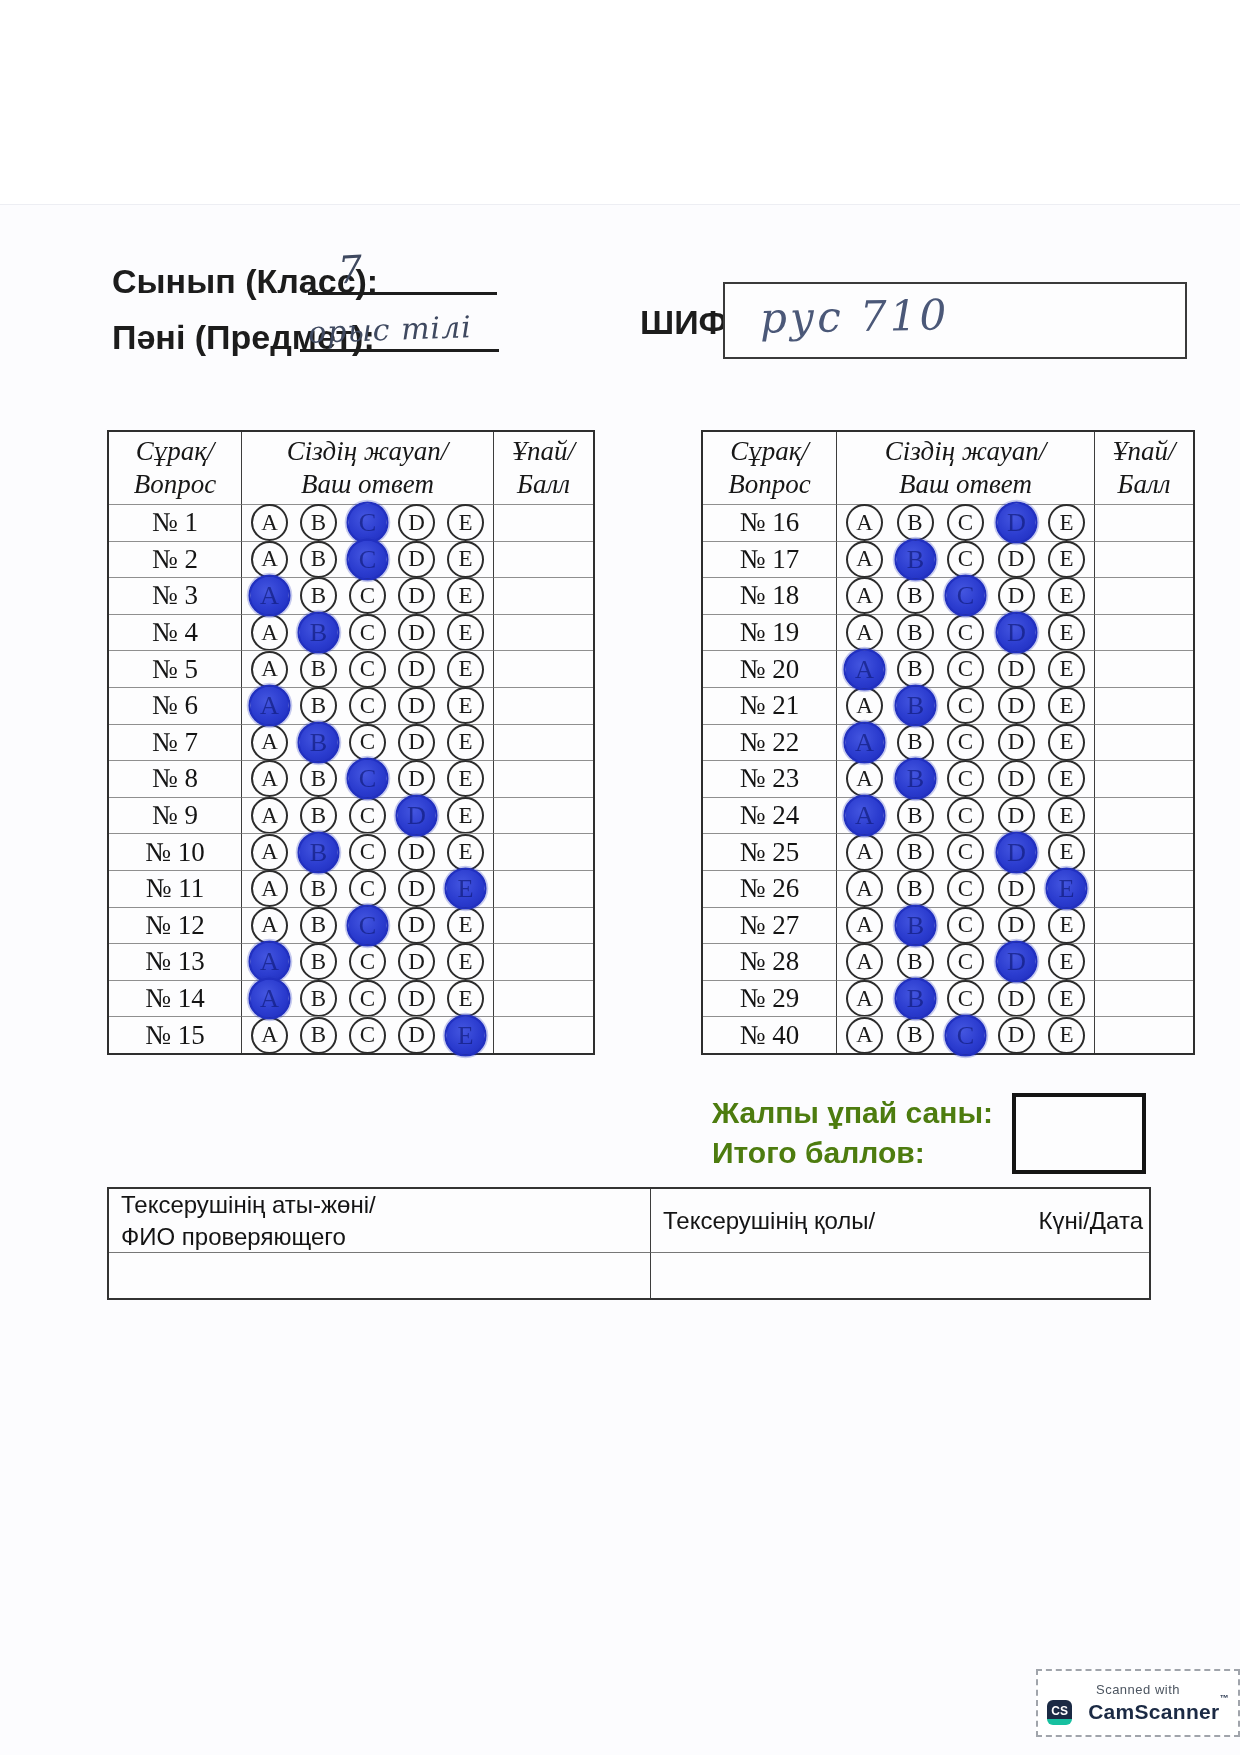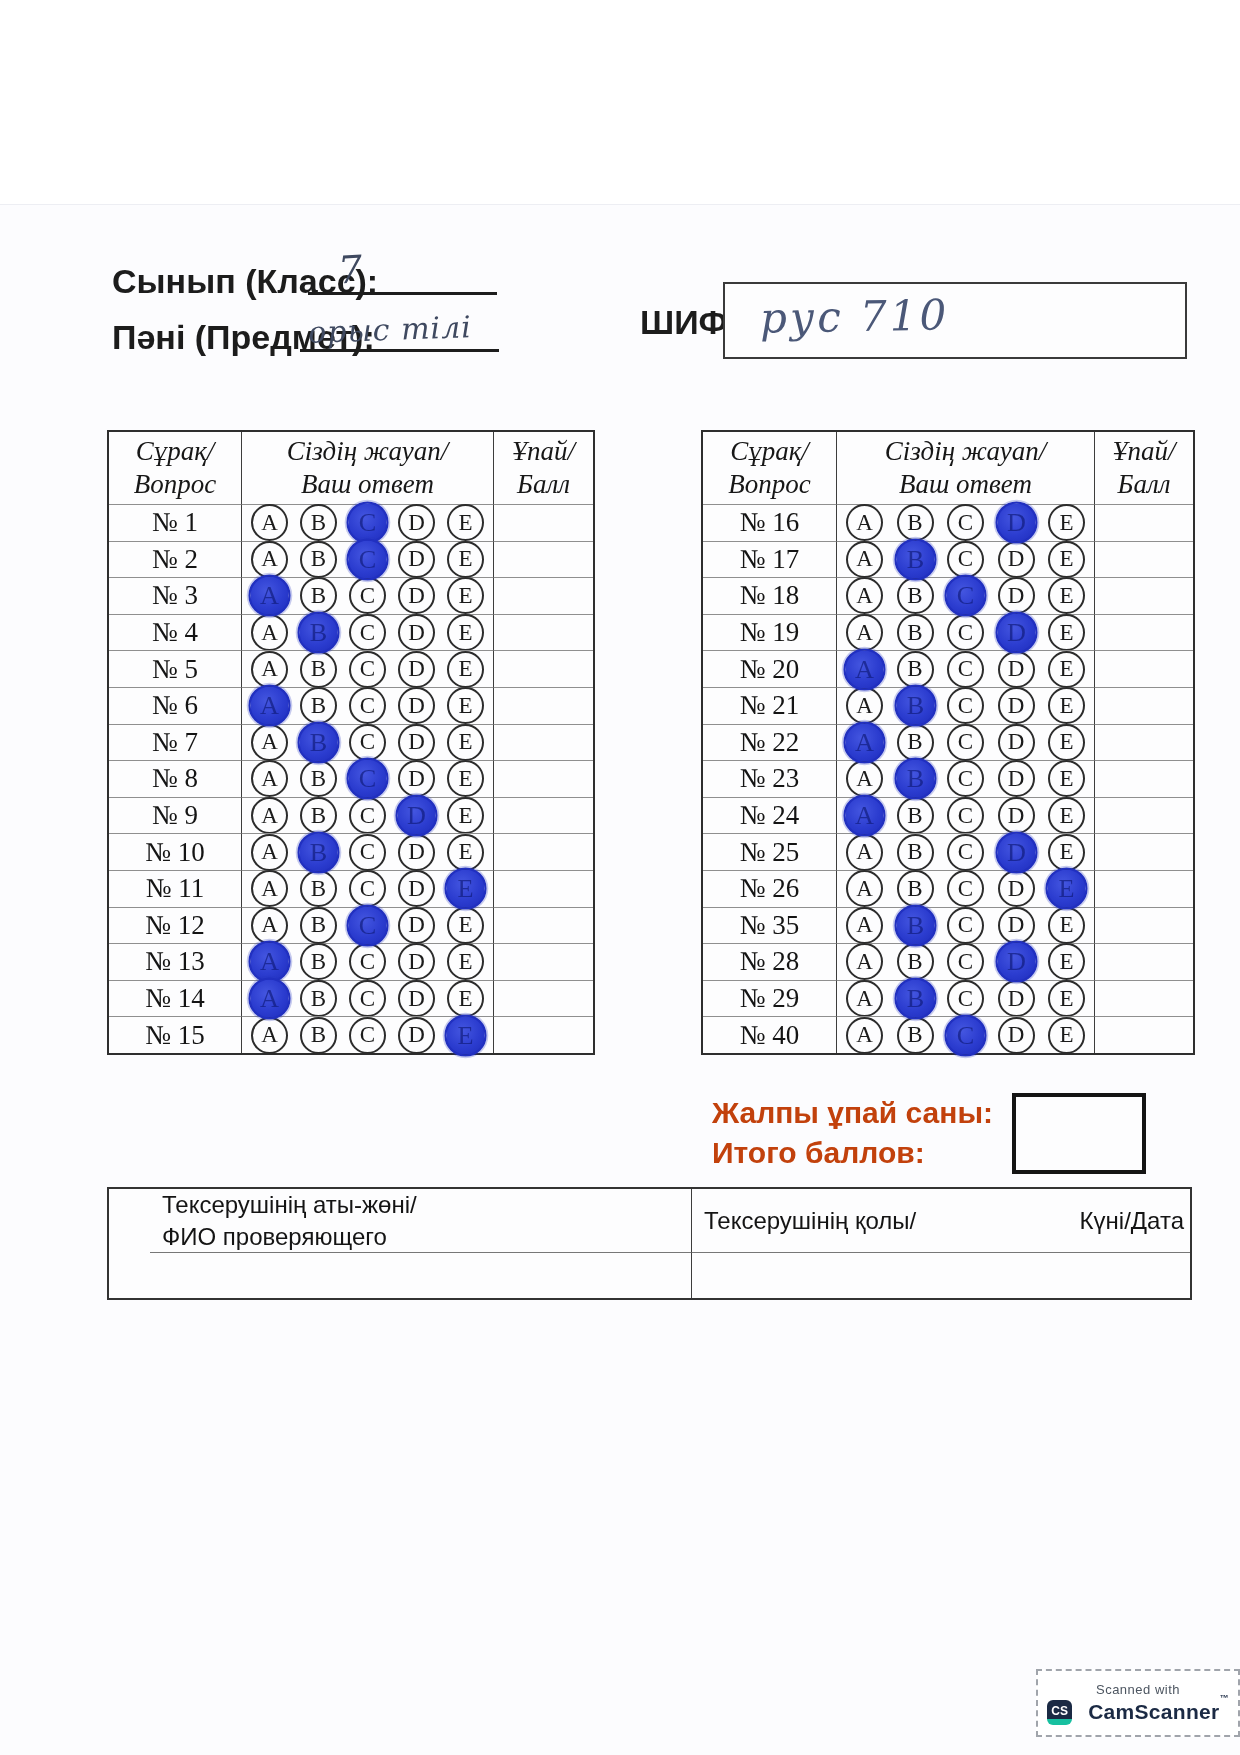--- a/index.html
+++ b/index.html
@@ -29,27 +29,27 @@
               font-family:"Liberation Serif",serif;font-size:27px;color:#141414;}
   .at-cell.rb{display:flex;align-items:center;justify-content:space-between;padding:0 9px;}
   .bubble{flex:0 0 auto;width:33px;height:33px;border:2.6px solid #2c2c2c;border-radius:50%;
           display:flex;align-items:center;justify-content:center;
           font-family:"Liberation Serif",serif;font-size:23px;color:#1b1b1b;background:#fdfdfe;}
   .bubble.filled{background:radial-gradient(circle at 42% 38%, #4456e0 0%, var(--bubble-blue) 55%, #1e2cbb 100%);
                  border-color:#2130c0;color:rgba(14,24,118,0.65);transform:scale(1.14);
                  box-shadow:0 0 0 1.5px rgba(40,55,190,0.25);}
 
   
-  .total-label{position:absolute;left:712px;top:1093px;font-weight:bold;font-size:30px;color:#c2410c;line-height:1.32;}
+  .total-label{position:absolute;left:712px;top:1093px;font-weight:bold;font-size:30px;color:#4d7c0f;line-height:1.32;}
   .total-box{position:absolute;left:1012px;top:1093px;width:126px;height:73px;border:4px solid #141414;background:#fdfdfe;
              display:flex;align-items:center;justify-content:center;font-size:30px;}
 
   
   .foot-table{position:absolute;left:107px;top:1187px;display:grid;border:2px solid #333;background:#fdfdfe;
-              grid-template-columns:541px 316px 183px;grid-template-rows:63px 46px;padding-left:41px;}
+              grid-template-columns:541px 316px 183px;grid-template-rows:63px 46px;}
   .ft-cell{border-top:1px solid #777;}
   .ft-cell.hrow{border-top:none;display:flex;flex-direction:column;justify-content:center;
                 font-size:24px;color:#141414;line-height:1.3;padding-left:12px;}
   .ft-cell.date{align-items:flex-end;padding-right:6px;padding-left:0;}
 
   
   .cs-badge{position:absolute;left:1036px;top:1669px;width:200px;height:64px;border:2px dashed #a0a4ab;background:#fff;
             display:flex;flex-direction:column;align-items:center;justify-content:center;gap:3px;}
   .cs-line1{font-size:13px;color:#4c5560;letter-spacing:0.5px;}
   .cs-line2{display:flex;align-items:center;gap:16px;}
@@ -331,21 +331,21 @@
       <div class="at-cell rs colsep"></div>
       <div class="at-cell rq">№ 26</div>
       <div class="at-cell rb colsep">
         <span class="bubble">A</span>
         <span class="bubble">B</span>
         <span class="bubble">C</span>
         <span class="bubble">D</span>
         <span class="bubble filled">E</span>
       </div>
       <div class="at-cell rs colsep"></div>
-      <div class="at-cell rq">№ 35</div>
+      <div class="at-cell rq">№ 27</div>
       <div class="at-cell rb colsep">
         <span class="bubble">A</span>
         <span class="bubble filled">B</span>
         <span class="bubble">C</span>
         <span class="bubble">D</span>
         <span class="bubble">E</span>
       </div>
       <div class="at-cell rs colsep"></div>
       <div class="at-cell rq">№ 28</div>
       <div class="at-cell rb colsep">

